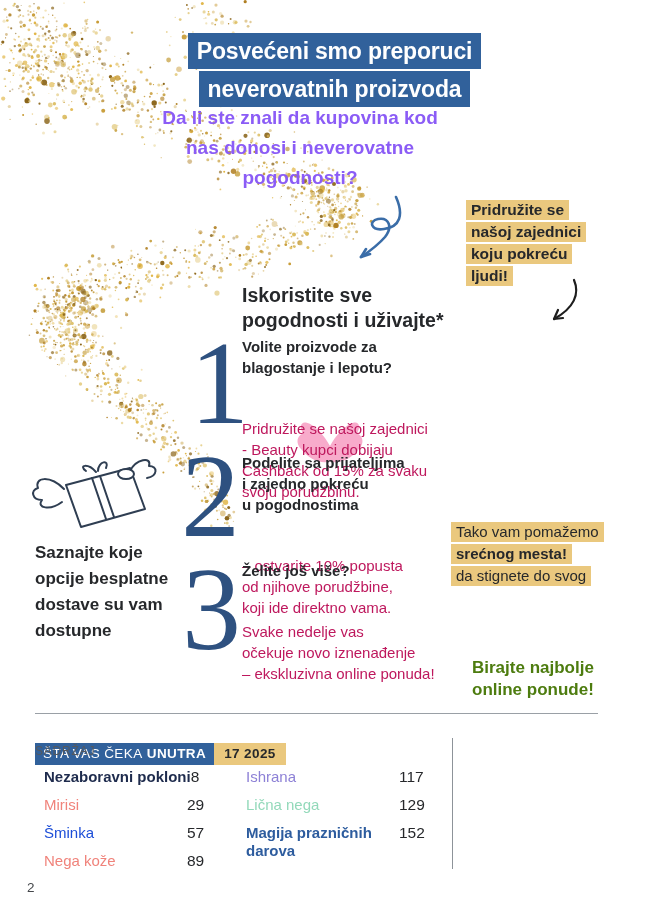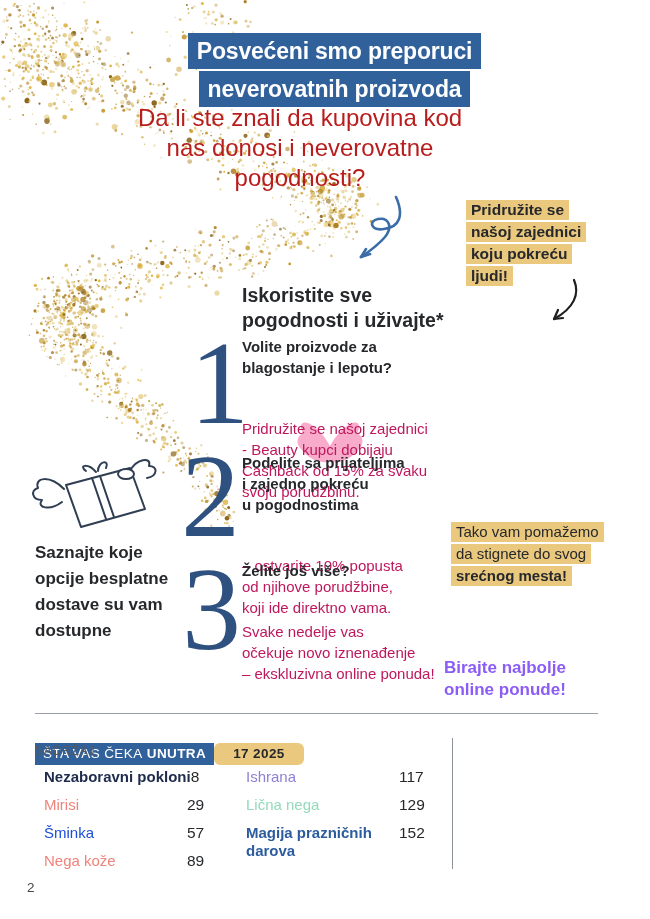--- a/index.html
+++ b/index.html
@@ -6,21 +6,21 @@
   #page{position:relative;width:650px;height:919px;background:#ffffff;overflow:hidden;
         font-family:"Liberation Sans",sans-serif;color:#2b2d30;}
   #glitter{position:absolute;left:0;top:0;z-index:0;pointer-events:none;}
   .abs{position:absolute;}
   .ml{white-space:pre-line;}
 
   
   .headline{left:150px;top:33px;width:330px;display:flex;flex-direction:column;align-items:center;z-index:3;}
   .headline .bar{background:#31619b;color:#ffffff;font-weight:bold;font-size:23px;line-height:27px;
                  padding:5px 9px 4px;margin-bottom:2px;letter-spacing:-0.2px;white-space:nowrap;margin-left:39px;}
-  .sub{left:90px;top:103px;width:420px;text-align:center;font-size:24px;line-height:30px;color:#b91c1c;z-index:2;}
+  .sub{left:90px;top:103px;width:420px;text-align:center;font-size:19px;line-height:30px;color:#8b5cf6;z-index:2;font-weight:bold;}
 
   
   .hl-block{display:flex;flex-direction:column;align-items:flex-start;z-index:2;}
   .hl{background:#eac87e;color:#26282b;padding:1px 5px 2px;margin-bottom:2px;white-space:nowrap;}
   .community{left:466px;top:200px;font-size:15.5px;line-height:17px;font-weight:bold;}
   .happy{left:451px;top:522px;font-size:15px;line-height:17px;}
   .happy .b{font-weight:bold;}
 
   
   .benefits-heading{left:242px;top:283px;font-size:19.5px;line-height:25px;font-weight:bold;color:#26282b;z-index:2;}
@@ -35,28 +35,28 @@
   .item-1{top:336px;}
   .item-2{top:452px;}
   .item-3{top:560px;}
 
   
   .loop-arrow{left:352px;top:193px;z-index:2;}
   .black-arrow{left:541px;top:276px;z-index:2;}
   .butterfly{left:291px;top:419px;z-index:1;}
   .giftbox{left:26px;top:455px;z-index:2;}
   .delivery{left:35px;top:540px;font-size:17px;line-height:26px;font-weight:bold;color:#26282b;z-index:2;}
-  .online{left:444px;top:657px;font-size:17px;line-height:22px;font-weight:bold;color:#8b5cf6;z-index:2;}
+  .online{left:472px;top:657px;font-size:17px;line-height:22px;font-weight:bold;color:#4d7c0f;z-index:2;}
 
   
   .toc-rule{left:35px;top:713px;width:563px;height:1px;background:#9aa0a6;z-index:1;}
   .toc-bar{left:35px;top:715px;display:flex;z-index:2;font-size:13.5px;margin-top:28px;}
   .toc-bar .blue{background:#31619b;color:#ffffff;padding:3px 8px 4px;letter-spacing:0.4px;white-space:nowrap;}
   .toc-bar .blue .bold{font-weight:bold;}
-  .toc-bar .issue{background:#eac87e;color:#26282b;font-weight:bold;padding:3px 19px 4px;letter-spacing:0.4px;white-space:nowrap;border-radius:6px;}
+  .toc-bar .issue{background:#eac87e;color:#26282b;font-weight:bold;padding:3px 10px 4px;letter-spacing:0.4px;white-space:nowrap;}
   .toc-section{left:35px;top:744px;font-size:12px;letter-spacing:0.8px;color:#55595e;z-index:2;}
   .toc-col{z-index:2;}
   .toc-left{left:35px;top:768px;width:200px;}
   .toc-right{left:237px;top:768px;width:212px;}
   .toc-row{display:flex;align-items:flex-start;margin-bottom:10px;cursor:pointer;}
   .toc-row .label{font-size:15px;line-height:18px;margin-left:9px;}
   .toc-left .label{flex:0 0 143px;white-space:nowrap;}
   .toc-right .label{flex:0 0 153px;}
   .toc-row .pg{font-size:15.5px;color:#26282b;}
   .toc-row .b{font-weight:bold;}
@@ -2184,22 +2184,22 @@
     </g>
   </svg>
 
   <div class="abs delivery ml">Saznajte koje
 opcije besplatne
 dostave su vam
 dostupne</div>
 
   <div class="abs hl-block happy">
     <span class="hl">Tako vam pomažemo</span>
+    <span class="hl b">srećnog mesta!</span>
     <span class="hl">da stignete do svog</span>
-    <span class="hl b">srećnog mesta!</span>
   </div>
 
   <div class="abs online ml">Birajte najbolje
 online ponude!</div>
 
   <div class="abs toc-rule"></div>
   <div class="abs toc-bar">
     <span class="blue"><span>ŠTA VAS ČEKA</span>&nbsp;<span class="bold">UNUTRA</span></span>
     <span class="issue">17 2025</span>
   </div>

